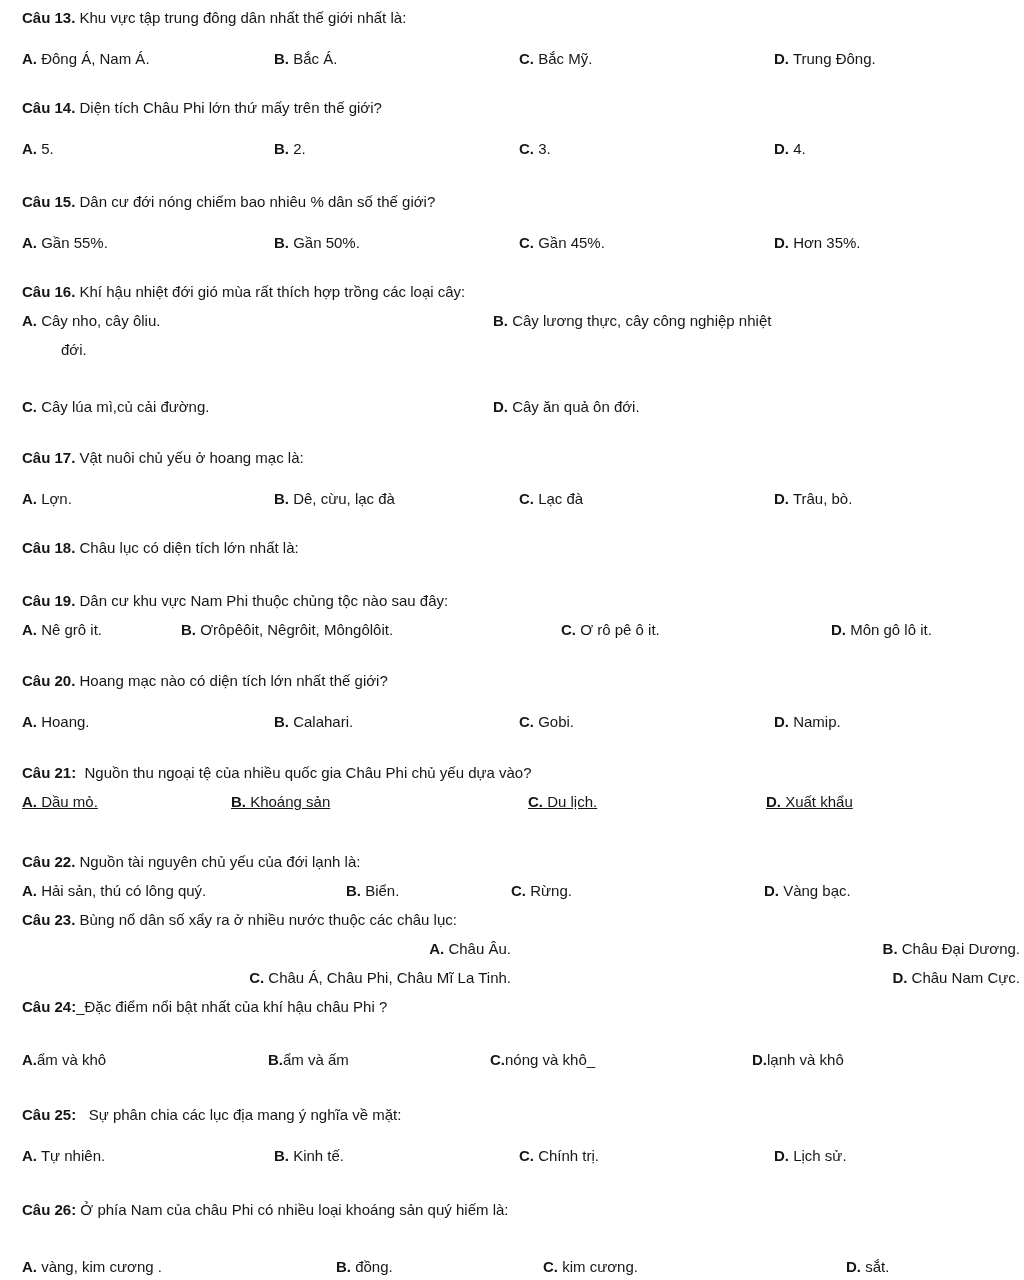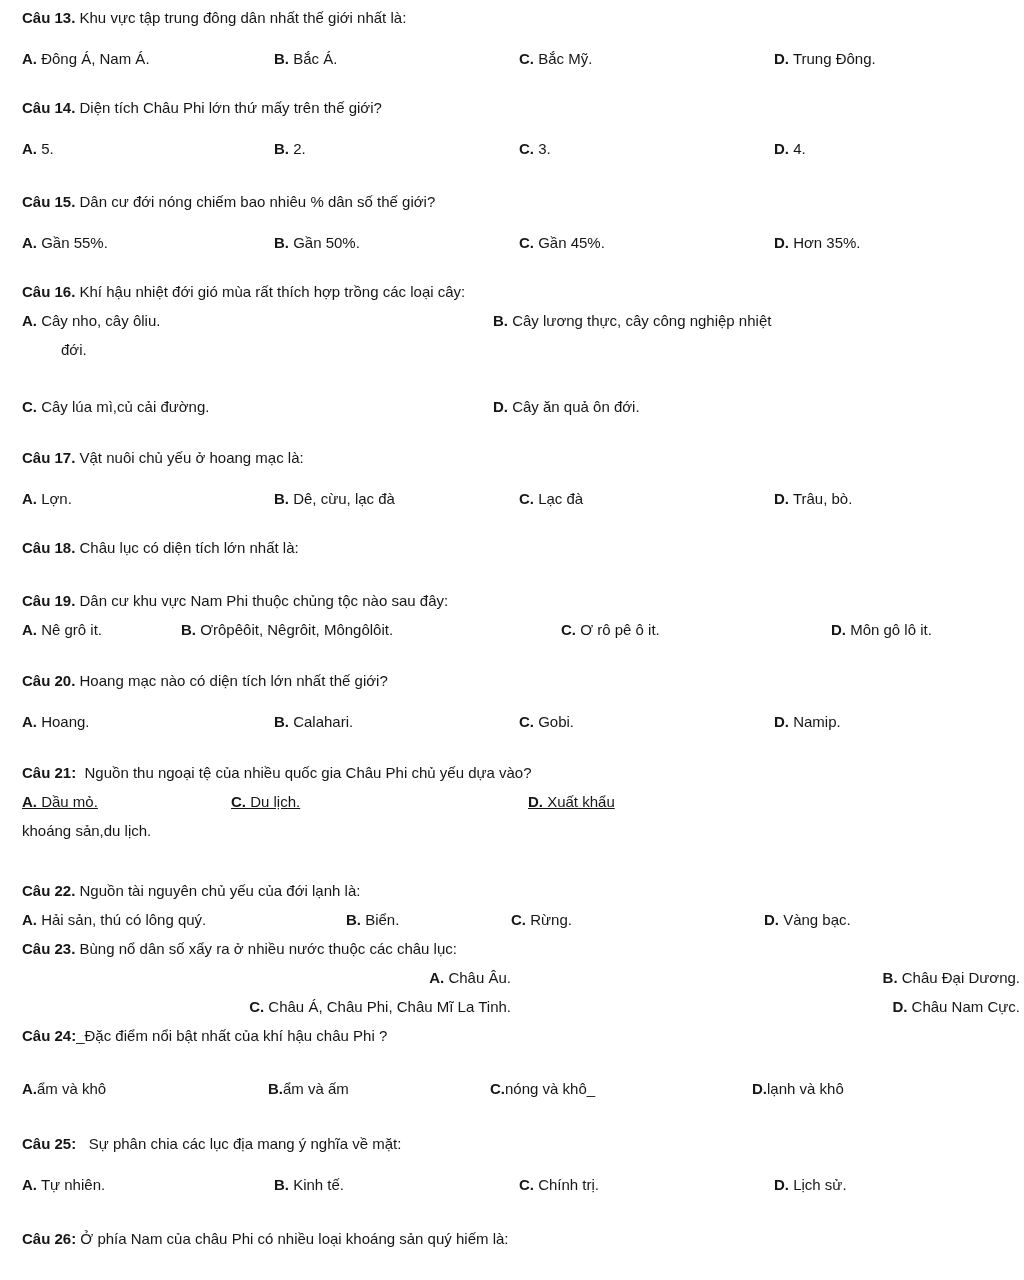--- a/index.html
+++ b/index.html
@@ -106,24 +106,24 @@
       <span class="opt"><b>B.</b><span> Calahari.</span></span>
       <span class="opt"><b>C.</b><span> Gobi.</span></span>
       <span class="opt"><b>D.</b><span> Namip.</span></span>
     </div>
   </section>
 
   <section>
     <p class="qh mt22"><b>Câu 21:</b><span>  Nguồn thu ngoại tệ của nhiều quốc gia Châu Phi chủ yếu dựa vào?</span></p>
     <div class="row c21">
       <span class="opt"><b>A.</b><span> Dầu mỏ.</span></span>
+      <span class="opt"><b>B.</b><span> Khoáng sản</span></span>
       <span class="opt"><b>C.</b><span> Du lịch.</span></span>
       <span class="opt"><b>D.</b><span> Xuất khẩu</span></span>
     </div>
-    <p class="cont">khoáng sản,du lịch.</p>
   </section>
 
   <section>
     <p class="qh mt31"><b>Câu 22.</b><span> Nguồn tài nguyên chủ yếu của đới lạnh là:</span></p>
     <div class="row c22">
       <span class="opt"><b>A.</b><span> Hải sản, thú có lông quý.</span></span>
       <span class="opt"><b>B.</b><span> Biển.</span></span>
       <span class="opt"><b>C.</b><span> Rừng.</span></span>
       <span class="opt"><b>D.</b><span> Vàng bạc.</span></span>
     </div>

